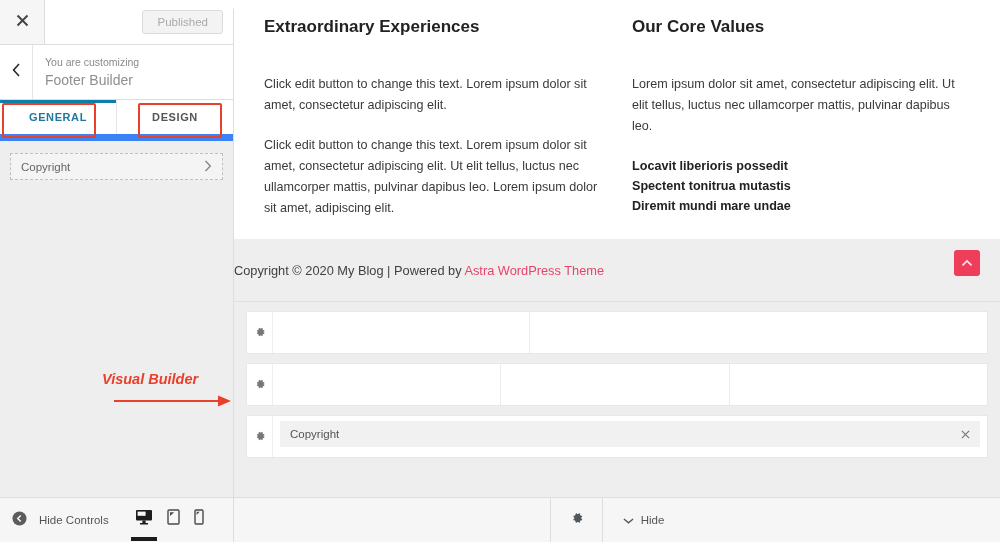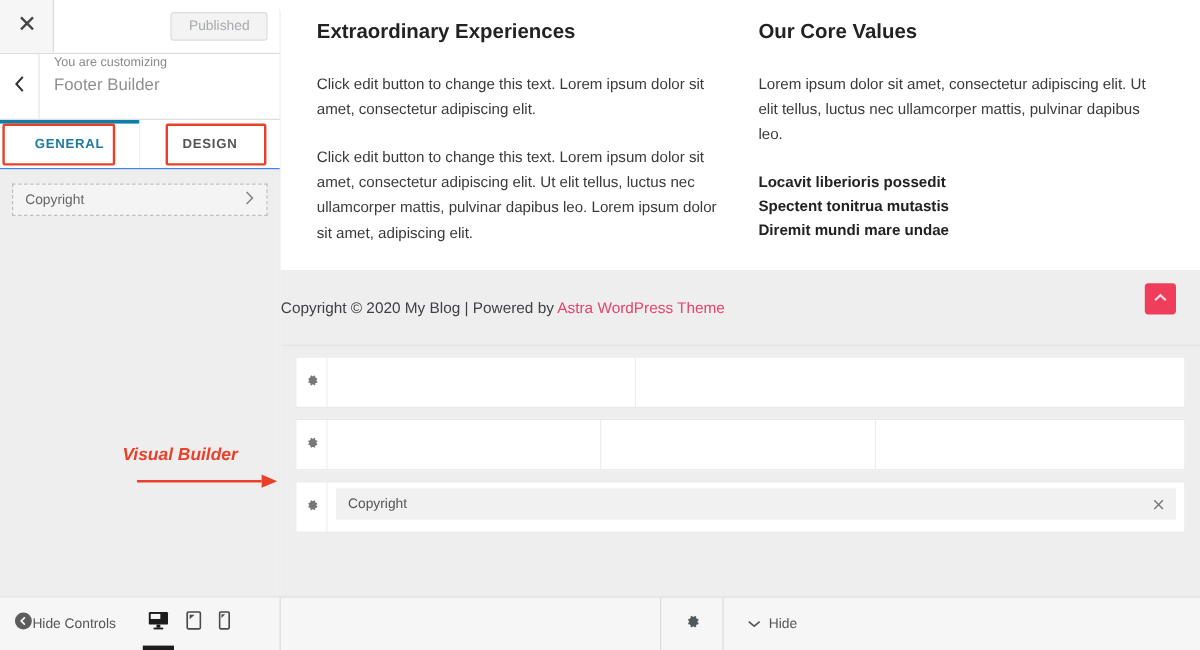--- a/index.html
+++ b/index.html
@@ -45,28 +45,28 @@
     border-bottom: 1px solid #ddd;
     display: flex; align-items: stretch;
   }
   .back-btn {
     width: 33px; border-right: 1px solid #e4e4e4;
     display: flex; align-items: center; justify-content: center;
     cursor: pointer;
   }
   .sb-header-text {
     flex: 1; display: flex; flex-direction: column;
-    justify-content: flex-start; padding-left: 12px;
+    justify-content: center; padding-left: 12px;
   }
   .customizing-label { font-size: 10.5px; color: #8a8a8a; line-height: 15px; }
   .panel-title { font-size: 14px; color: #8f8f8f; line-height: 20px; font-weight: 400; }
 
   .tabs {
     height: 41px; display: flex; background: #fff;
-    border-bottom: 1px solid #3b82f6; position: relative;
+    border-bottom: 7px solid #3b82f6; position: relative;
   }
   .tab {
     flex: 1; display: flex; align-items: center; justify-content: center;
     font-size: 11px; letter-spacing: .6px; font-weight: 600;
     color: #555; cursor: pointer; position: relative;
     background: #fff;
   }
   .tab.active { color: #217a9e; }
   .tab.active::after {
     content: ""; position: absolute; top: 0; left: 0; right: 0;
@@ -108,21 +108,21 @@
     flex: 1; height: 542px; background: #fff;
     display: flex; flex-direction: column; position: relative;
   }
   .footer-widgets {
     background: #fff; padding: 16px 30px 20px 30px;
     display: flex; gap: 30px;
   }
   .fw-col { flex: 1; }
   .fw-title {
     font-size: 17px; font-weight: 700; color: #222;
-    margin-bottom: 22px; line-height: 22px;
+    margin-bottom: 36px; line-height: 22px;
   }
   .fw-p {
     font-size: 12.6px; color: #3a3a3a; line-height: 21px;
     margin-bottom: 19px;
   }
   .fw-p:last-child { margin-bottom: 0; }
   .fw-list-line {
     font-size: 12.6px; font-weight: 700; color: #222; line-height: 20px;
   }
 
@@ -180,21 +180,21 @@
     position: absolute; left: 0; bottom: 0;
     width: 1000px; height: 45px;
     background: #f6f6f6; border-top: 1px solid #ddd;
     display: flex; align-items: stretch; z-index: 30;
   }
   .bb-left {
     width: 234px; display: flex; align-items: center;
     border-right: 1px solid #ddd; background: #f6f6f6;
   }
   .hide-controls {
-    display: flex; align-items: center; gap: 0;
+    display: flex; align-items: center; gap: 12px;
     padding-left: 12px; cursor: pointer;
   }
   .hide-controls .lbl { font-size: 11.5px; color: #555; }
   .devices {
     display: flex; align-items: center; gap: 14px;
     margin-left: 26px;
   }
   .dev {
     display: flex; flex-direction: column; align-items: center;
     cursor: pointer; padding-bottom: 2px; position: relative;

